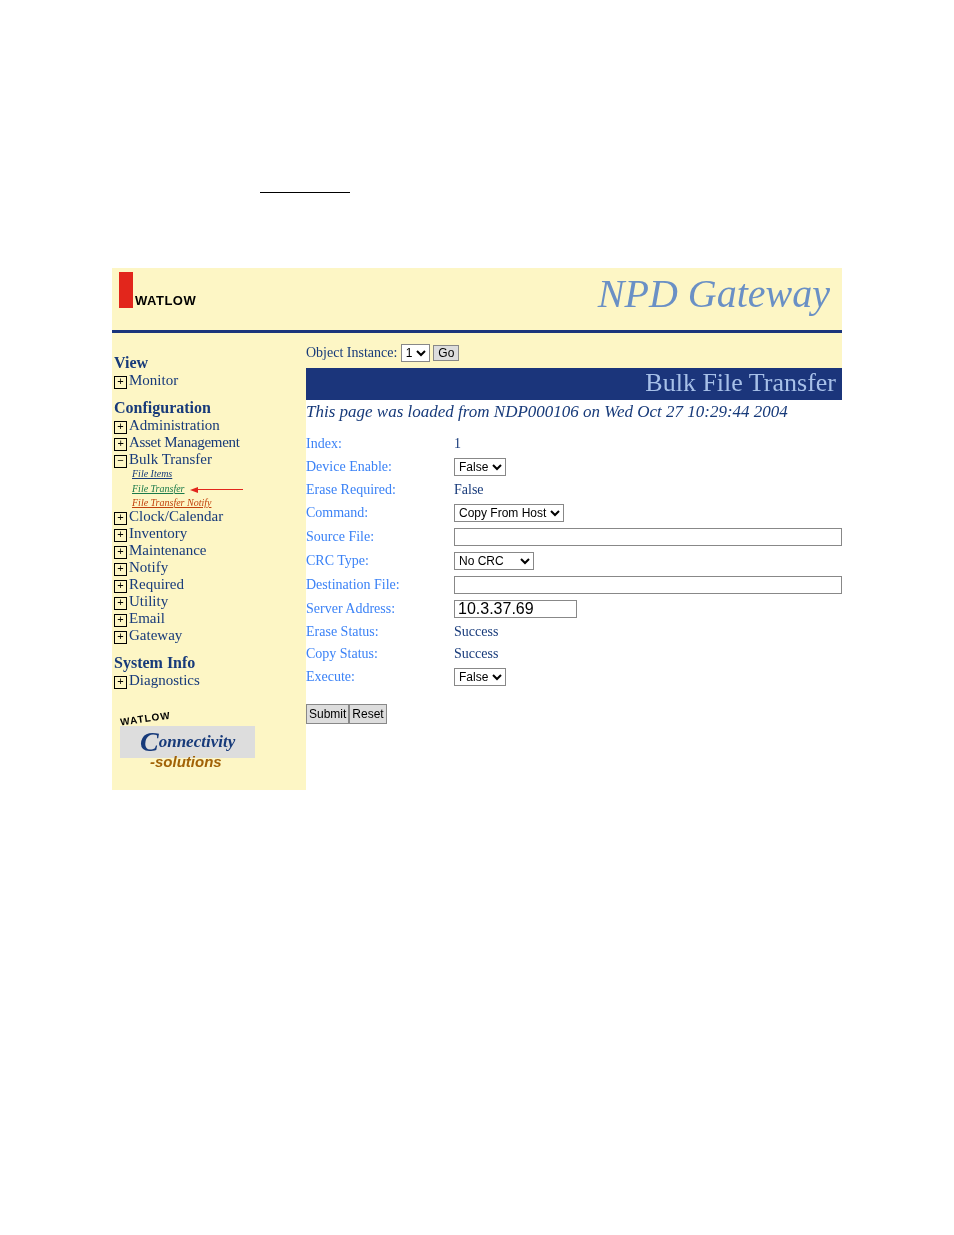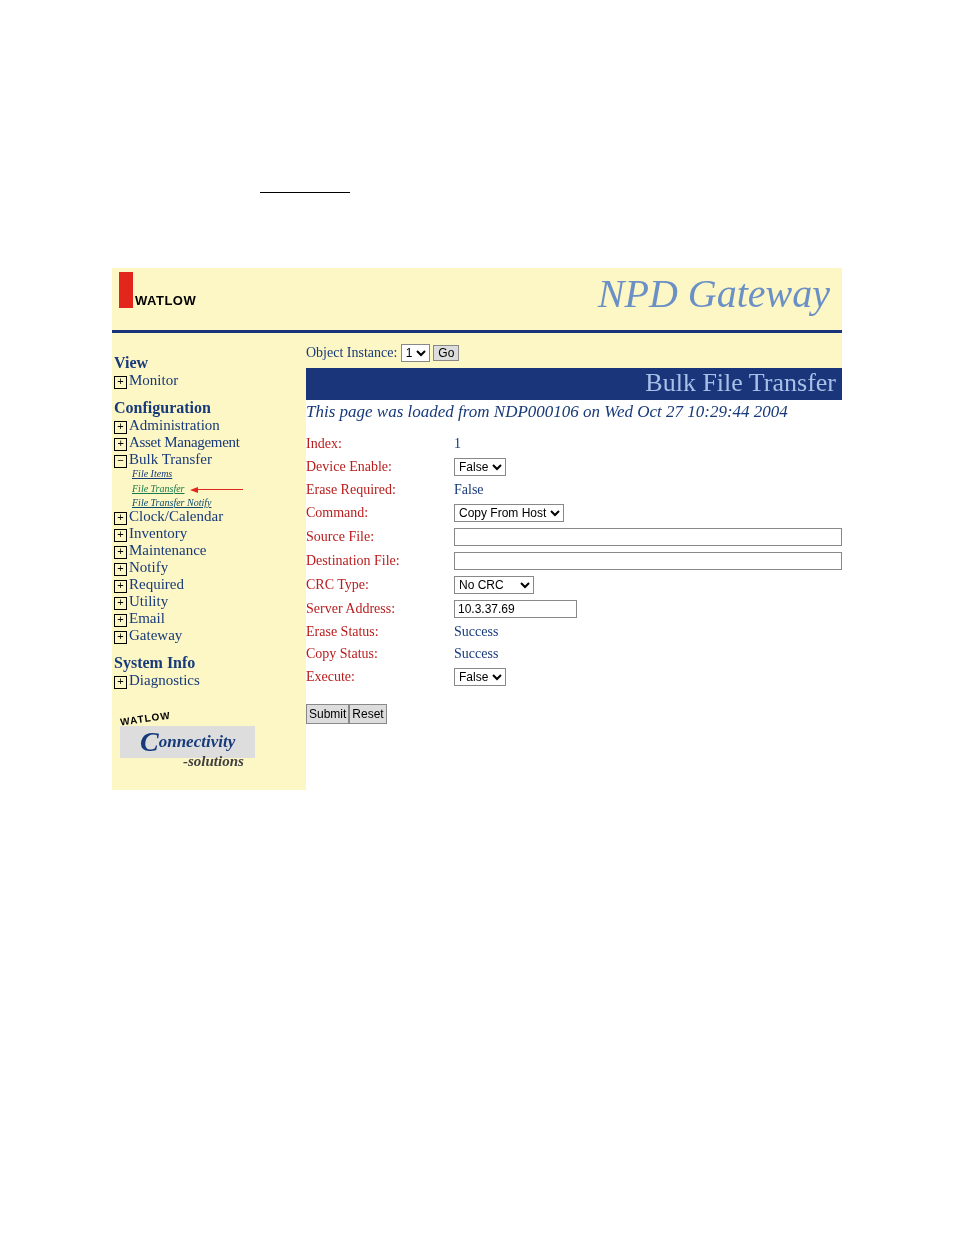--- a/index.html
+++ b/index.html
@@ -108,21 +108,21 @@
   }
   .sub-item {
     font-style: italic;
     text-decoration: underline;
     font-size: 10px;
     cursor: pointer;
     white-space: nowrap;
   }
   .sub-item.ft1 { color: #173a7a; }
   .sub-item.ft2 { color: #1a7a4a; }
-  .sub-item.ft3 { color: #0c4a6e; }
+  .sub-item.ft3 { color: #c2410c; }
   .arrow {
     display: inline-block;
     vertical-align: middle;
     margin-left: 2px;
   }
   .arrow-line {
     display: inline-block;
     width: 45px;
     height: 1px;
     background: #e2261c;
@@ -160,26 +160,26 @@
     padding: 0 20px;
     display: inline-block;
   }
   .cs-logo .conn .big-c {
     font-size: 28px;
     font-weight: bold;
     font-style: italic;
     vertical-align: -4px;
   }
   .cs-logo .sol {
-    font-family: Liberation Serif, serif;
+    font-family: Liberation Sans, sans-serif;
     font-style: italic;
     font-weight: bold;
     font-size: 15px;
-    color: #404040;
-    margin-left: 63px;
+    color: #a16207;
+    margin-left: 30px;
     margin-top: -5px;
   }
   .main {
     flex: 1;
     background: #fff;
     padding: 0;
   }
   .instance-bar {
     background: #fdf6c5;
     padding: 6px 0 6px 0;
@@ -217,34 +217,34 @@
     font-size: 14px;
     color: #173a7a;
   }
   .row {
     display: flex;
     align-items: center;
     margin-bottom: 6px;
   }
   .row .label {
     width: 148px;
-    color: #b91c1c;
+    color: #3b82f6;
   }
   .row .value {
     color: #173a7a;
   }
   .row select {
     font-family: Arial, sans-serif;
     font-size: 12px;
     background: #fff;
     border: 1px solid #888;
   }
   .row input[type=text] {
     font-family: Arial, sans-serif;
-    font-size: 12px;
+    font-size: 16px;
     border: 1px solid #888;
     padding: 1px 3px;
     height: 14px;
   }
   .long-input { width: 380px; }
   .sa-input { width: 115px; }
   .buttons {
     margin-top: 18px;
   }
   .buttons button {
@@ -332,26 +332,26 @@
           </div>
           <div class="row">
             <span class="label">Command:</span>
             <select><option>Copy From Host</option></select>
           </div>
           <div class="row">
             <span class="label">Source File:</span>
             <input type="text" class="long-input" value="" style="">
           </div>
           <div class="row">
+            <span class="label">CRC Type:</span>
+            <select style="width:80px"><option>No CRC</option></select>
+          </div>
+          <div class="row">
             <span class="label">Destination File:</span>
             <input type="text" class="long-input" value="" style="">
-          </div>
-          <div class="row">
-            <span class="label">CRC Type:</span>
-            <select style="width:80px"><option>No CRC</option></select>
           </div>
           <div class="row">
             <span class="label">Server Address:</span>
             <input type="text" class="sa-input" value="10.3.37.69" style="">
           </div>
           <div class="row">
             <span class="label">Erase Status:</span>
             <span class="value">Success</span>
           </div>
           <div class="row">

